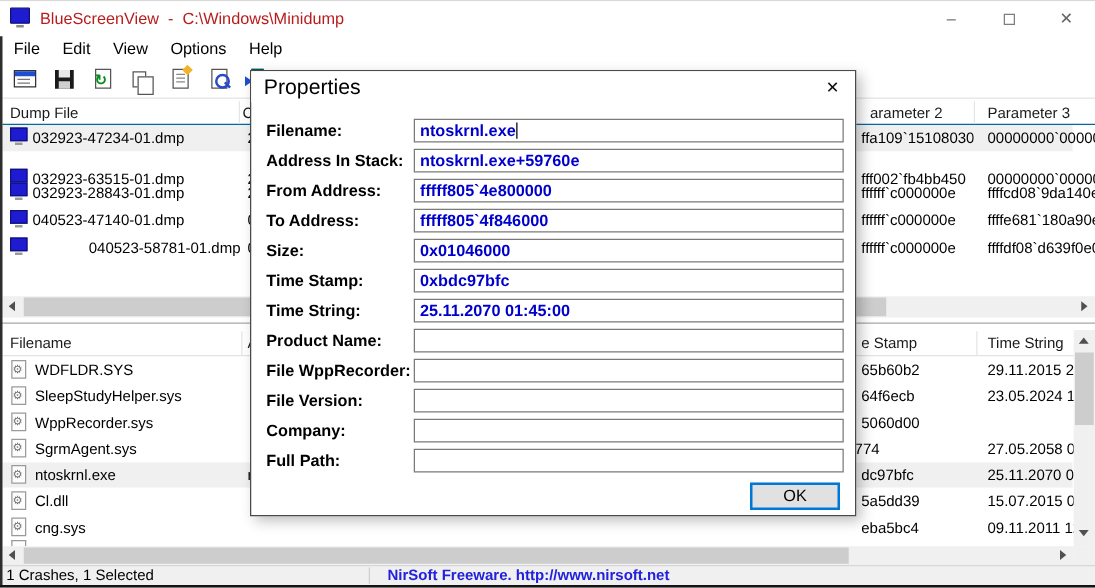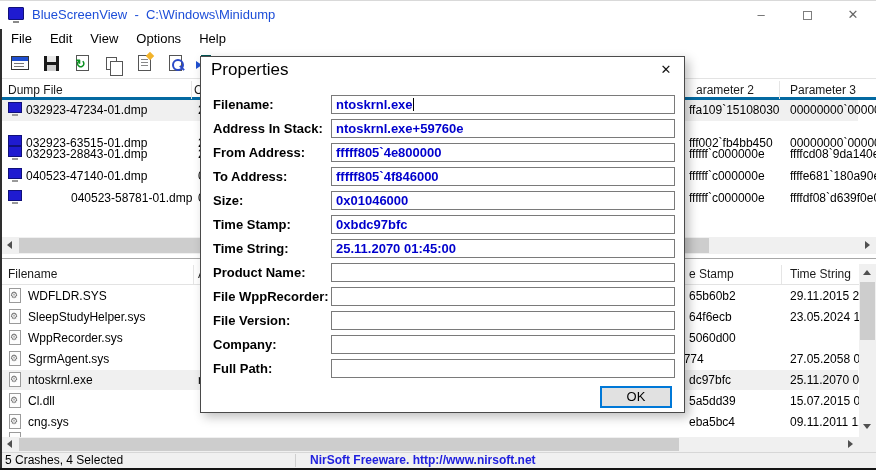--- a/index.html
+++ b/index.html
@@ -2,21 +2,21 @@
 <html><head>
 <meta charset="utf-8">
 <style>
   html,body{margin:0;padding:0;background:#555;}
   *{box-sizing:border-box;}
   #win{position:relative;width:876px;height:470px;background:#fff;overflow:hidden;
        font-family:"Liberation Sans",sans-serif;color:#000;border-top:1px solid #d9d9d9;}
   .abs{position:absolute;}
   
   #titlebar{left:0;top:0;width:876px;height:28px;background:#fff;}
-  #title-text{left:32px;top:0;line-height:28px;font-size:13px;color:#1d4ed8;white-space:pre;}
+  #title-text{left:32px;top:0;line-height:28px;font-size:13px;color:#b91c1c;white-space:pre;}
   .winctl{top:0;width:46px;height:28px;text-align:center;line-height:28px;color:#666;font-size:13px;}
   .sq{display:inline-block;width:9px;height:9px;border:1px solid #7e7e7e;vertical-align:middle;}
   
   .mon{display:inline-block;width:16px;height:13px;background:#1f1bd0;border:1px solid #10107a;border-radius:1px;position:relative;}
   .mon::after{content:"";position:absolute;left:4px;top:13px;width:6px;height:2px;background:#8a8a8a;}
   
   #menubar{left:2px;top:28px;width:874px;height:19px;font-size:13px;display:flex;align-items:center;}
   .menu-item{padding:0 9px;height:19px;line-height:19px;}
   
   #toolbar{left:2px;top:47px;width:874px;height:31px;border-bottom:1px solid #e3e3e3;display:flex;align-items:center;padding-left:6px;gap:7px;}
@@ -117,21 +117,21 @@
         <span class="i-page i-props"></span>
       </span>
     <span class="tbtn">
         <span class="i-page i-find"></span>
       </span>
     <span class="tbtn">
         <span class="i-exit"></span>
       </span>
   </div>
 
-  <div class="abs hdr" style="left:2px;top:79px;width:874px;height:20px;border-bottom:3px solid #0369a1;">
+  <div class="abs hdr" style="left:2px;top:79px;width:874px;height:20px;border-bottom:1px solid #0369a1;">
     <span class="cell" style="left:6px;line-height:20px;">Dump File</span>
     <span class="cell" style="left:192px;line-height:20px;">C</span>
     <span class="cell" style="left:653px;line-height:20px;margin-left:41px;">arameter 2</span>
     <span class="cell" style="left:788px;line-height:20px;">Parameter 3</span>
     <span class="hline abs" style="left:189px;top:1px;height:18px;"></span>
     <span class="hline abs" style="left:777px;top:1px;height:18px;"></span>
   </div>
   <div id="upper-rows">
       <div class="row abs sel" style="top: 99px;">
     <span class="dump-ico"></span>
@@ -247,21 +247,21 @@
   </div>
 
   <div class="abs sb" style="left:2px;top:436px;width:857px;height:15px;">
     <span class="arr arr-l" style="left:5px;top:3px;"></span>
     <span class="sb-thumb" style="left:17px;top:1px;width:660px;height:13px;"></span>
     <span class="arr arr-r" style="left:846px;top:3px;"></span>
   </div>
   <div class="abs sb" style="left:859px;top:436px;width:17px;height:15px;"></div>
 
   <div id="statusbar" class="abs">
-    <span id="status-left">5 Crashes, 4 Selected</span>
+    <span id="status-left">1 Crashes, 1 Selected</span>
     <span id="status-sep"></span>
     <span id="status-right">NirSoft Freeware.  http://www.nirsoft.net</span>
   </div>
   <div id="bottom-edge" class="abs"></div>
   <div id="left-edge" class="abs"></div>
 
   <div id="dialog" class="abs">
     <div id="dlg-title">
       <span id="dlg-title-text">Properties</span>
       <span id="dlg-close">✕</span>

